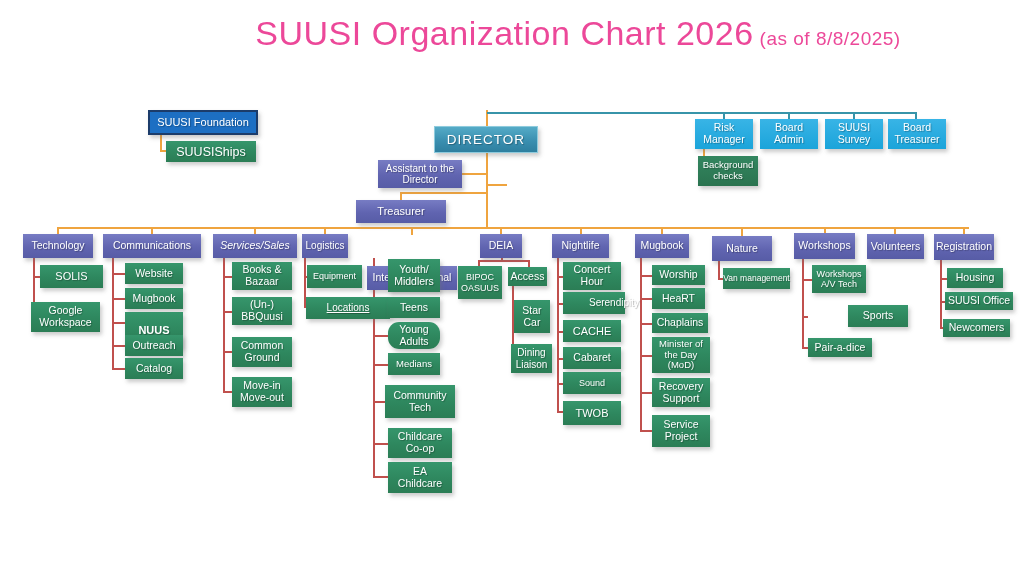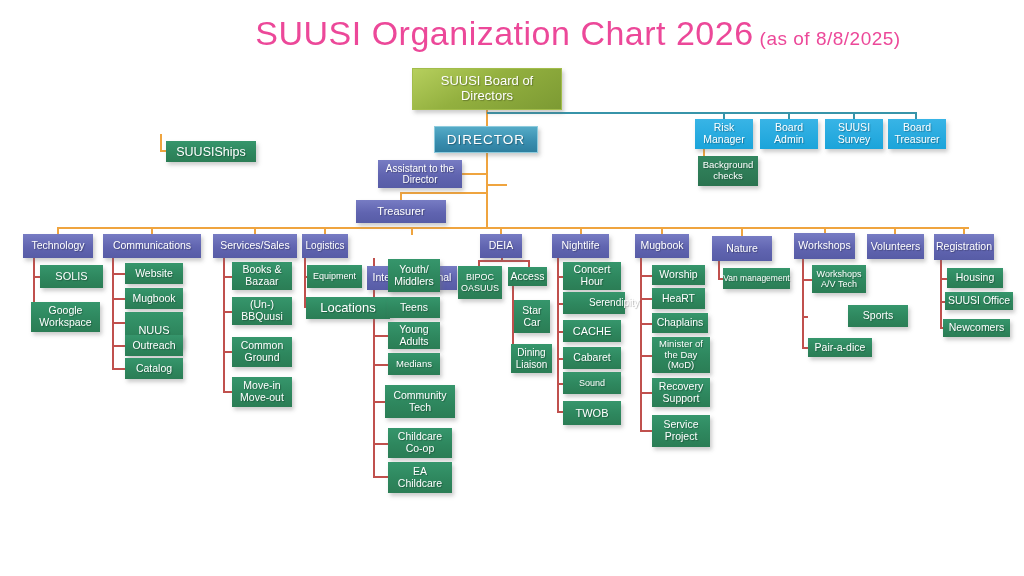--- a/index.html
+++ b/index.html
@@ -39,71 +39,70 @@
   .n-blue{background:linear-gradient(180deg,#38b4e6 0%,#1ba4da 100%);}
   .n-green{background:linear-gradient(180deg,#36966c 0%,#2e875e 55%,#2b7d55 100%);}
   .n-green2{background:linear-gradient(180deg,#338660 0%,#2a734f 100%);}
   .n-foundation{background:#1d6fc3;border:2px solid #1c3c6a;}
 </style>
 </head>
 <body>
 
 <div id="stage">
   <div class="title"><span>SUUSI Organization Chart 2026</span><span class="suffix">(as of 8/8/2025)</span></div>
-<div class="node n-board" style="left: 412px; top: 68px; width: 150px; height: 42px; font-size: 13px;">SUUSI Board of
-Directors</div>
     <div class="node n-director" style="left: 434px; top: 126px; width: 104px; height: 27px; font-size: 13.5px;">DIRECTOR</div>
+    <div class="node n-foundation" style="left: 148px; top: 110px; width: 110px; height: 25px; font-size: 11px;">SUUSI Foundation</div>
     <div class="node n-green" style="left: 166px; top: 141px; width: 90px; height: 21px; font-size: 12.5px;">SUUSIShips</div>
     <div class="node n-purple" style="left: 378px; top: 160px; width: 84px; height: 28px; font-size: 10px;">Assistant to the
 Director</div>
     <div class="node n-purple" style="left: 356px; top: 200px; width: 90px; height: 23px; font-size: 11px;">Treasurer</div>
     <div class="node n-blue" style="left: 695px; top: 119px; width: 58px; height: 30px; font-size: 10.5px;">Risk
 Manager</div>
     <div class="node n-blue" style="left: 760px; top: 119px; width: 58px; height: 30px; font-size: 10.5px;">Board
 Admin</div>
     <div class="node n-blue" style="left: 825px; top: 119px; width: 58px; height: 30px; font-size: 10.5px;">SUUSI
 Survey</div>
     <div class="node n-blue" style="left: 888px; top: 119px; width: 58px; height: 30px; font-size: 10.5px;">Board
 Treasurer</div>
     <div class="node n-green2" style="left: 698px; top: 156px; width: 60px; height: 30px; font-size: 9.5px;">Background
 checks</div>
     <div class="node n-purple" style="left: 23px; top: 234px; width: 70px; height: 24px; font-size: 10.5px;">Technology</div>
     <div class="node n-purple" style="left: 103px; top: 234px; width: 98px; height: 24px; font-size: 10.5px;">Communications</div>
-    <div class="node n-purple" style="left: 213px; top: 234px; width: 84px; height: 24px; font-size: 10.5px;">Services/Sales</div>
+    <div class="node n-purple" style="left: 213px; top: 234px; width: 84px; height: 24px; font-size: 10.5px; font-style: italic;">Services/Sales</div>
     <div class="node n-purple" style="left: 302px; top: 234px; width: 46px; height: 24px; font-size: 10px;">Logistics</div>
     <div class="node n-purple" style="left: 367px; top: 234px; width: 90px; height: 24px; font-size: 10.5px; margin-top: 32px;">Intergenerational</div>
     <div class="node n-purple" style="left: 480px; top: 234px; width: 42px; height: 24px; font-size: 10.5px;">DEIA</div>
     <div class="node n-purple" style="left: 552px; top: 234px; width: 57px; height: 24px; font-size: 10.5px;">Nightlife</div>
     <div class="node n-purple" style="left: 635px; top: 234px; width: 54px; height: 24px; font-size: 10.5px;">Mugbook</div>
     <div class="node n-purple" style="left: 712px; top: 236px; width: 60px; height: 25px; font-size: 10.5px;">Nature</div>
     <div class="node n-purple" style="left: 794px; top: 233px; width: 61px; height: 26px; font-size: 10.5px;">Workshops</div>
     <div class="node n-purple" style="left: 867px; top: 234px; width: 57px; height: 25px; font-size: 10.5px;">Volunteers</div>
     <div class="node n-purple" style="left: 934px; top: 234px; width: 60px; height: 26px; font-size: 10.5px;">Registration</div>
     <div class="node n-green" style="left: 40px; top: 265px; width: 63px; height: 23px; font-size: 11px;">SOLIS</div>
     <div class="node n-green" style="left: 31px; top: 302px; width: 69px; height: 30px; font-size: 10.5px;">Google
 Workspace</div>
     <div class="node n-green" style="left: 125px; top: 263px; width: 58px; height: 21px; font-size: 10.5px;">Website</div>
     <div class="node n-green" style="left: 125px; top: 288px; width: 58px; height: 21px; font-size: 10.5px;">Mugbook</div>
-    <div class="node n-green" style="left: 125px; top: 312px; width: 58px; height: 36px; font-size: 11px;">NUUS</div>
+    <div class="node n-green" style="left: 125px; top: 312px; width: 58px; height: 36px; font-size: 11px; font-weight: bold;">NUUS</div>
     <div class="node n-green" style="left: 125px; top: 335px; width: 58px; height: 21px; font-size: 10.5px;">Outreach</div>
     <div class="node n-green" style="left: 125px; top: 358px; width: 58px; height: 21px; font-size: 10.5px;">Catalog</div>
     <div class="node n-green" style="left: 232px; top: 262px; width: 60px; height: 28px; font-size: 10.5px;">Books &amp;
 Bazaar</div>
     <div class="node n-green" style="left: 232px; top: 297px; width: 60px; height: 28px; font-size: 10.5px;">(Un-)
 BBQuusi</div>
     <div class="node n-green" style="left: 232px; top: 337px; width: 60px; height: 30px; font-size: 10.5px;">Common
 Ground</div>
     <div class="node n-green" style="left: 232px; top: 377px; width: 60px; height: 30px; font-size: 10.5px;">Move-in
 Move-out</div>
     <div class="node n-green" style="left: 307px; top: 265px; width: 55px; height: 23px; font-size: 9px;">Equipment</div>
-    <div class="node n-green" style="left: 306px; top: 297px; width: 84px; height: 22px; font-size: 13px;">Locations</div>
+    <div class="node n-green" style="left: 306px; top: 297px; width: 84px; height: 22px; font-size: 10px; text-decoration: underline;">Locations</div>
     <div class="node n-green" style="left: 388px; top: 259px; width: 52px; height: 33px; font-size: 10.5px;">Youth/
 Middlers</div>
     <div class="node n-green" style="left: 388px; top: 297px; width: 52px; height: 21px; font-size: 10.5px;">Teens</div>
-    <div class="node n-green" style="left: 388px; top: 322px; width: 52px; height: 27px; font-size: 10.5px;">Young
+    <div class="node n-green" style="left: 388px; top: 322px; width: 52px; height: 27px; font-size: 10.5px; border-radius: 11px;">Young
 Adults</div>
     <div class="node n-green" style="left: 388px; top: 353px; width: 52px; height: 22px; font-size: 9.5px;">Medians</div>
     <div class="node n-green" style="left: 385px; top: 385px; width: 70px; height: 33px; font-size: 10.5px;">Community
 Tech</div>
     <div class="node n-green" style="left: 388px; top: 428px; width: 64px; height: 30px; font-size: 10.5px;">Childcare
 Co-op</div>
     <div class="node n-green" style="left: 388px; top: 462px; width: 64px; height: 31px; font-size: 10.5px;">EA
 Childcare</div>
     <div class="node n-green" style="left: 458px; top: 266px; width: 44px; height: 33px; font-size: 9px;">BIPOC
 OASUUS</div>

